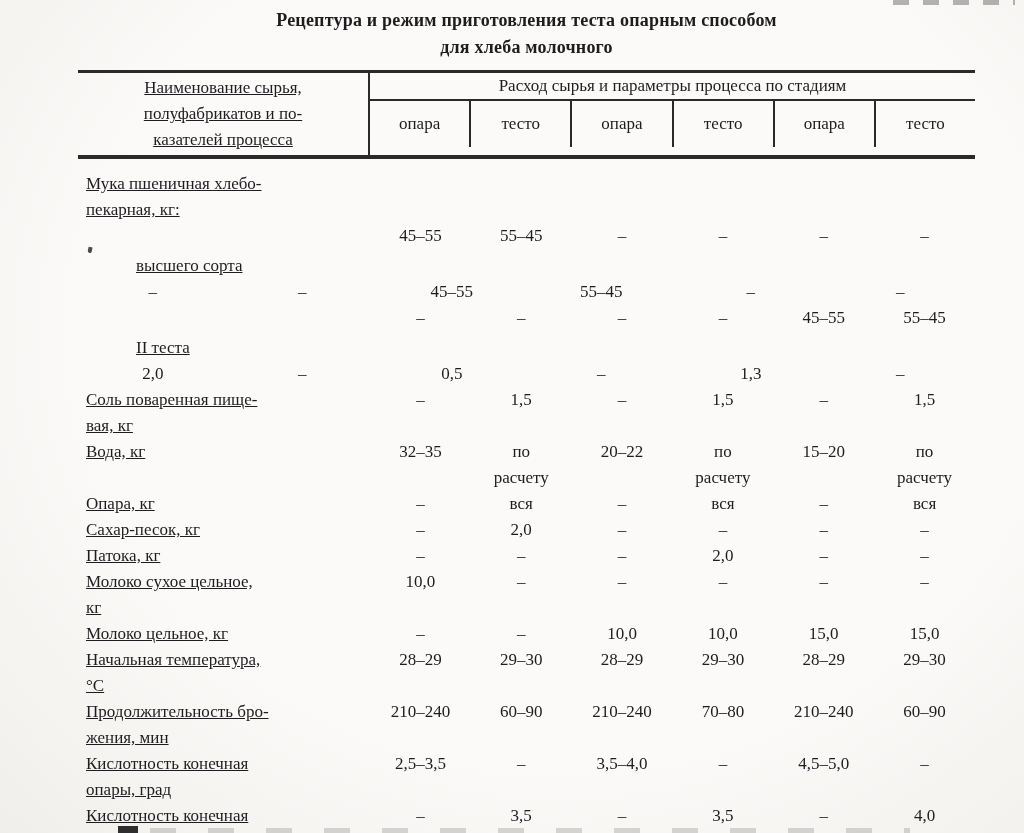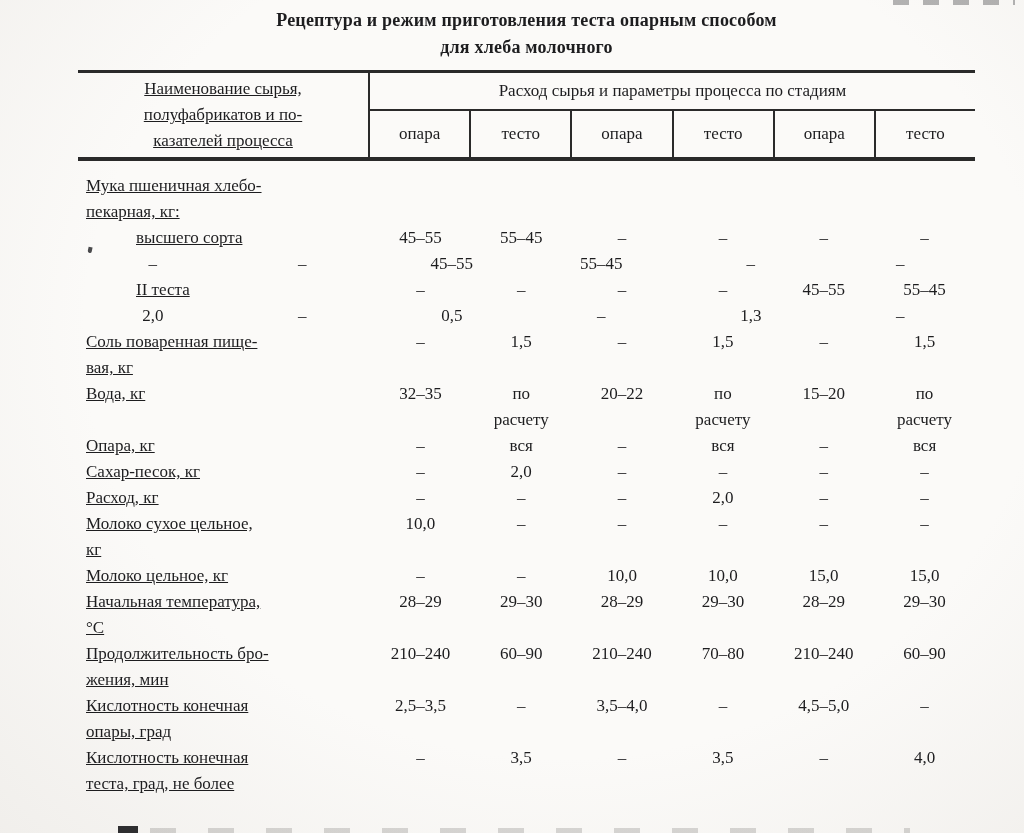--- a/index.html
+++ b/index.html
@@ -36,42 +36,42 @@
     border-right:2px solid #2a2a2a;
     display:flex; align-items:center; justify-content:center;
     text-align:center;
     white-space:pre-line;
     font-size:17px; line-height:26px;
     padding:2px 8px;
     text-decoration:underline;
   }
   .stages { flex:1; display:flex; flex-direction:column; }
   .stages-title {
-    height:36px;
+    height:26px;
     display:flex; align-items:center; justify-content:center;
     font-size:17px;
   }
   .stage-cols { display:flex; border-top:2px solid #2a2a2a; }
   .stage-col {
     flex:1; height:46px;
     display:flex; align-items:center; justify-content:center;
     border-right:2px solid #2a2a2a;
     font-size:17px;
   }
   .stage-col:last-child { border-right:none; }
   
   .tbody { padding-top:12px; }
   .trow { display:flex; align-items:flex-start; }
   .label-cell {
     width:292px;
     padding-left:8px; padding-right:4px;
     white-space:pre-line;
     font-size:17px; line-height:26px;text-decoration:underline;
   }
-  .label-cell.indent { padding-left:58px; }
+  .label-cell.indent { padding-left:58px;margin-top:30px; }
   .val-cell {
     flex:1;
     text-align:center;
     white-space:pre-line;
     font-size:17px; line-height:26px;
   }
   
   .cutoff-bottom-block {
     position:absolute; left:118px; top:826px;
     width:20px; height:7px; background:#2e2e30;
@@ -202,21 +202,21 @@
       <div class="trow">
         <div class="label-cell">Сахар-песок, кг</div>
         <div class="val-cell">–</div>
         <div class="val-cell">2,0</div>
         <div class="val-cell">–</div>
         <div class="val-cell">–</div>
         <div class="val-cell">–</div>
         <div class="val-cell">–</div>
       </div>
       <div class="trow">
-        <div class="label-cell">Расход, кг</div>
+        <div class="label-cell">Патока, кг</div>
         <div class="val-cell">–</div>
         <div class="val-cell">–</div>
         <div class="val-cell">–</div>
         <div class="val-cell">2,0</div>
         <div class="val-cell">–</div>
         <div class="val-cell">–</div>
       </div>
       <div class="trow">
         <div class="label-cell">Молоко сухое цельное,
 кг</div>

